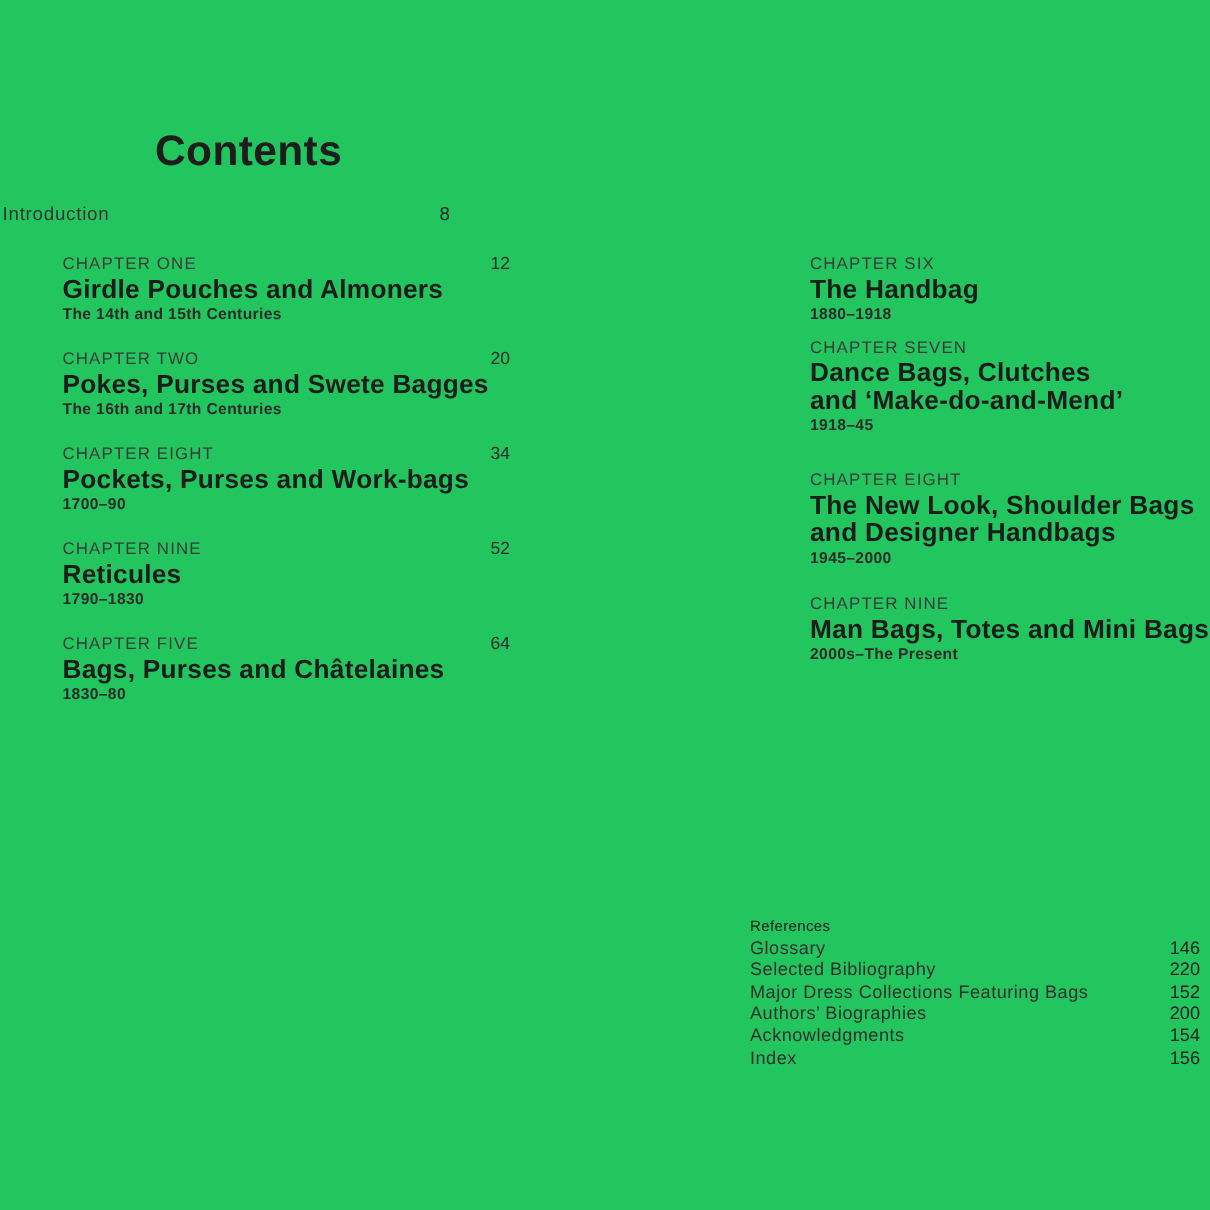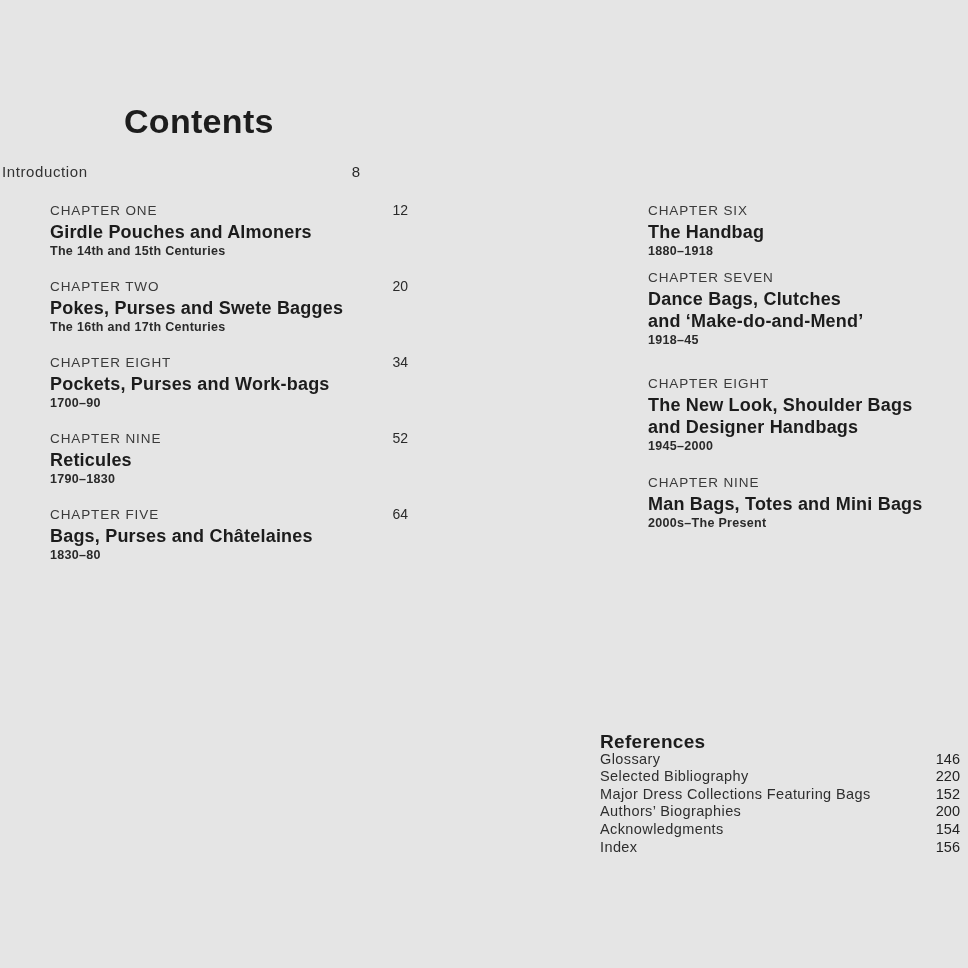--- a/index.html
+++ b/index.html
@@ -6,21 +6,21 @@
   html, body { background: #ffffff; }
   body {
     width: 968px; height: 968px;
     font-family: "Liberation Sans", sans-serif;
     position: relative;
     overflow: hidden;
     color: #1c1c1c;
   }
   .page {
     position: absolute; inset: 0;
-    background: #e5e5e5;
+    background: #22c55e;
   }
   .page-title {
     position: absolute;
     left: 124px; top: 101px;
     font-size: 34px;
     font-weight: 700;
     letter-spacing: 0.3px;
     color: #1d1d1d;
     line-height: 40px;
   }
@@ -43,21 +43,21 @@
     display: flex; justify-content: space-between; align-items: baseline;
     font-size: 13.5px; line-height: 16px;
     letter-spacing: 0.9px;
     color: #3a3a3a;
   }
   .entry-label-row .pagenum {
     font-size: 14px; letter-spacing: 0; color: #2a2a2a;
   }
   .entry-title {
     margin-top: 2px;
-    font-size: 18px; line-height: 22px;
+    font-size: 21px; line-height: 22px;
     font-weight: 700;
     letter-spacing: 0.2px;
     color: #1c1c1c;
   }
   .entry-subtitle {
     margin-top: 1px;
     font-size: 12.5px; line-height: 15px;
     font-weight: 700;
     letter-spacing: 0.3px;
     color: #2a2a2a;
@@ -67,22 +67,22 @@
   .pos-l1 { top: 202px; } .pos-l2 { top: 278px; } .pos-l3 { top: 354px; }
   .pos-l4 { top: 430px; } .pos-l5 { top: 506px; }
   .pos-r1 { top: 202px; } .pos-r2 { top: 269px; } .pos-r3 { top: 375px; }
   .pos-r4 { top: 474px; }
 
   .references {
     position: absolute;
     left: 600px; top: 733px; width: 360px;
   }
   .references-heading {
-    font-size: 19px; line-height: 17.6px;
-    font-weight: 700;
+    font-size: 12px; line-height: 17.6px;
+    font-weight: 400;
     letter-spacing: 0.3px;
     color: #1c1c1c;
   }
   .reference-row {
     display: flex; justify-content: space-between; align-items: baseline;
     font-size: 14.5px; line-height: 17.6px;
     letter-spacing: 0.4px;
     color: #2e2e2e;
   }
   .reference-row .pagenum { letter-spacing: 0; color: #222222; }

